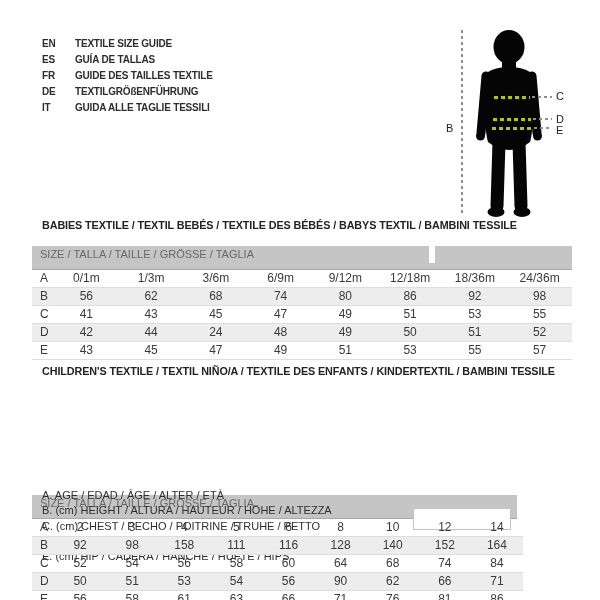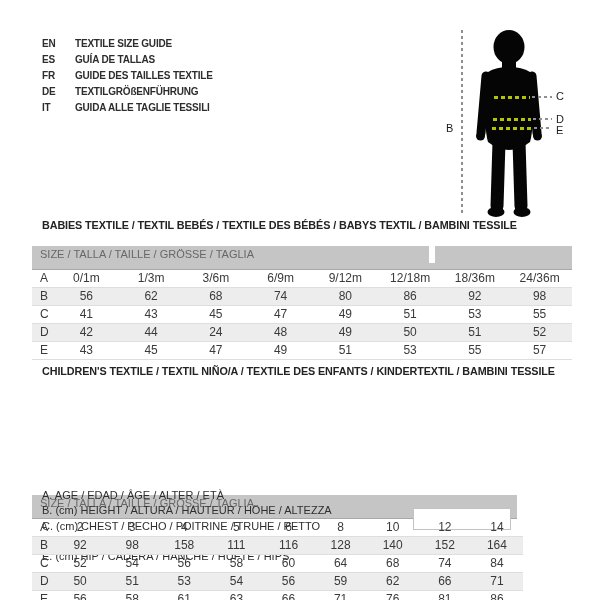--- a/index.html
+++ b/index.html
@@ -214,21 +214,21 @@
         <div class="cell">74</div>
         <div class="cell">84</div>
       </div>
       <div class="tbl-row stripe">
         <div class="cell lab">D</div>
         <div class="cell">50</div>
         <div class="cell">51</div>
         <div class="cell">53</div>
         <div class="cell">54</div>
         <div class="cell">56</div>
-        <div class="cell">59</div>
+        <div class="cell">90</div>
         <div class="cell">62</div>
         <div class="cell">66</div>
         <div class="cell">71</div>
       </div>
       <div class="tbl-row">
         <div class="cell lab">E</div>
         <div class="cell">56</div>
         <div class="cell">58</div>
         <div class="cell">61</div>
         <div class="cell">63</div>

